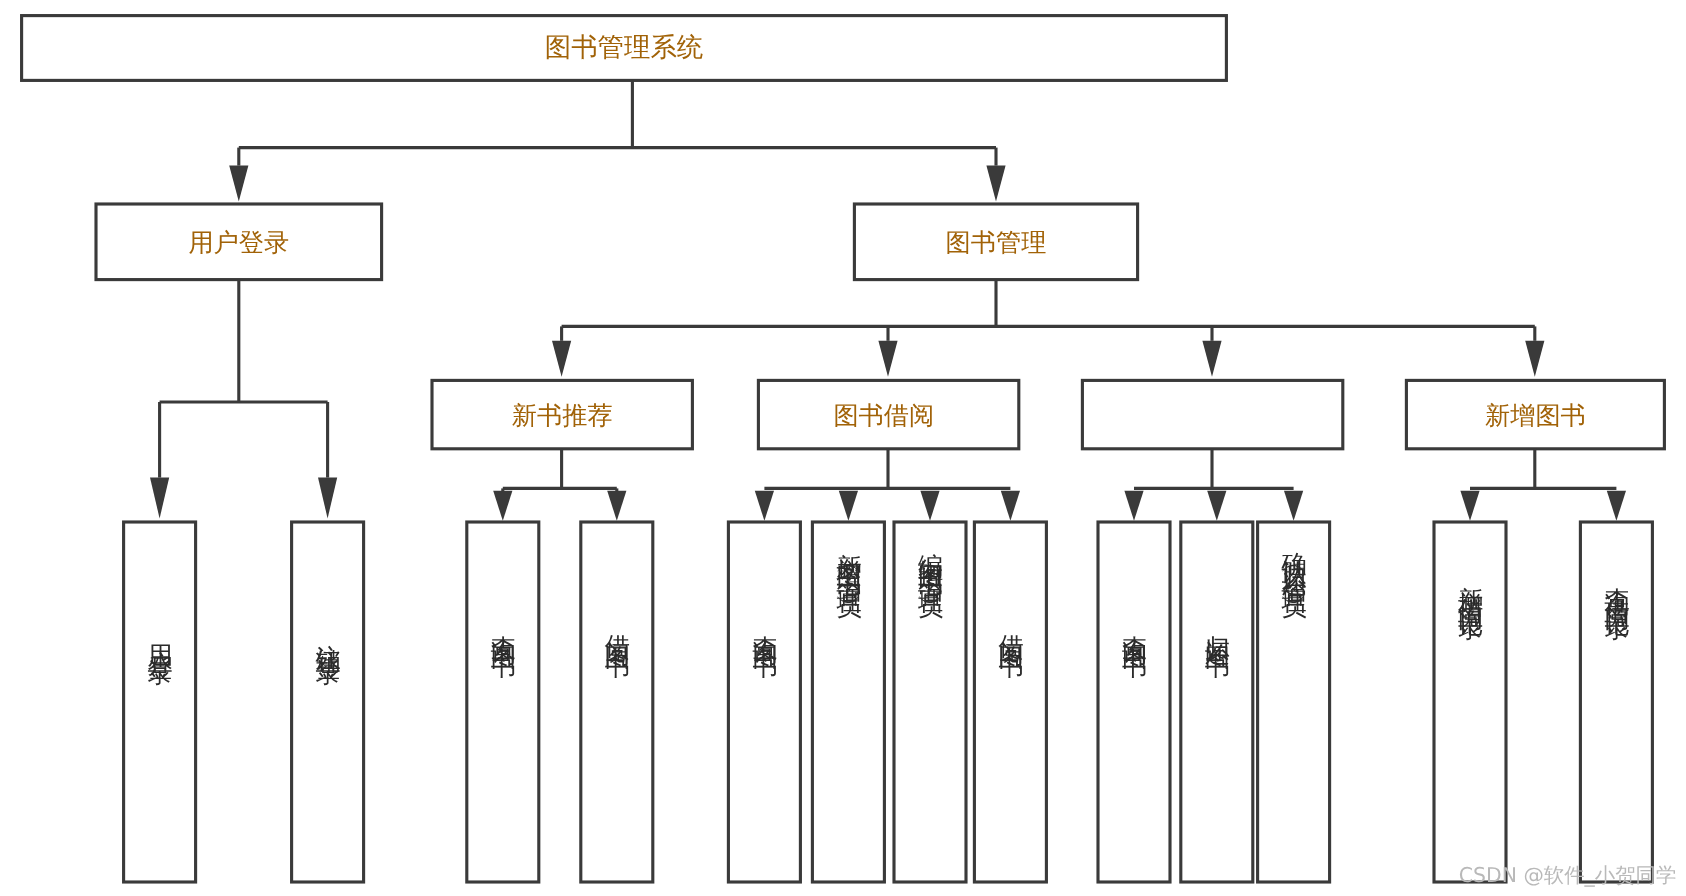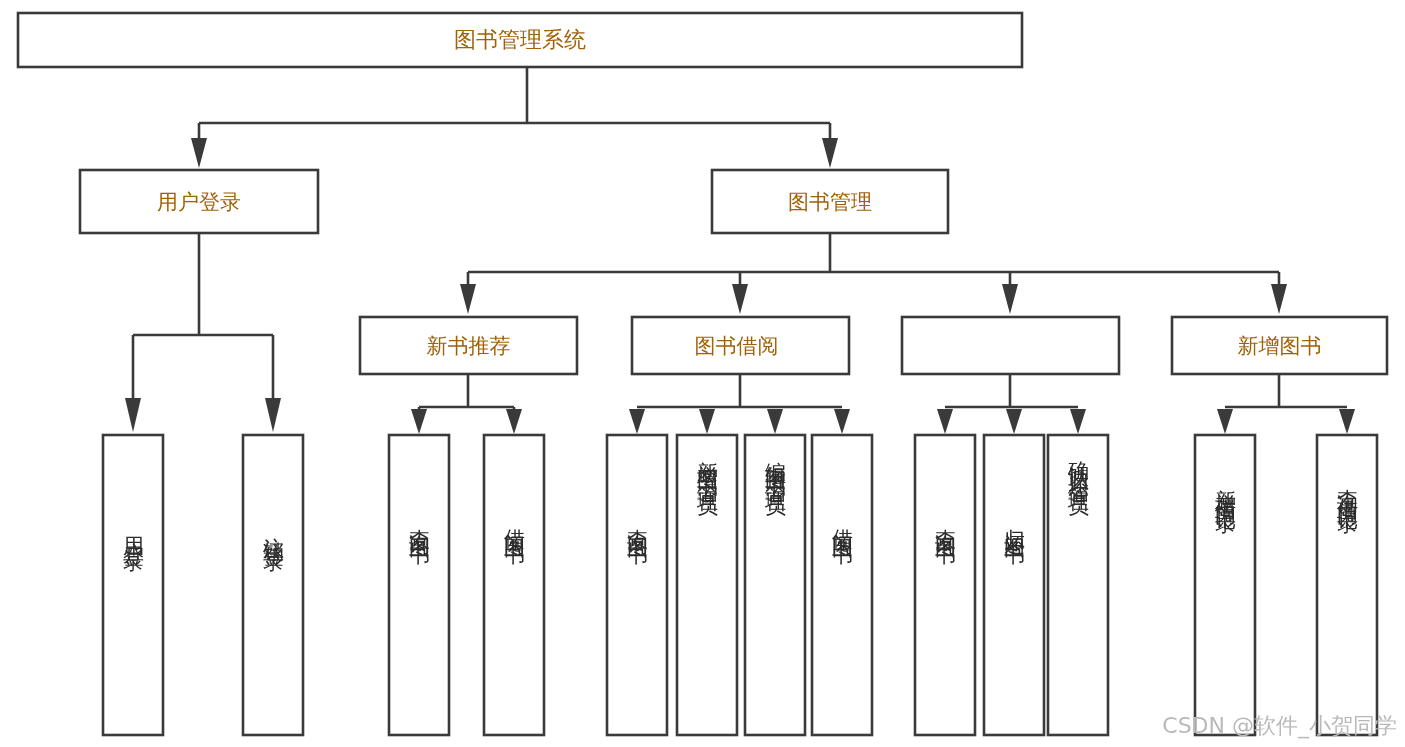--- a/index.html
+++ b/index.html
@@ -74,21 +74,21 @@
     white-space: nowrap;
   }
   .title-text {
     font-size: 22px;
   }
   .watermark {
     position: absolute;
     right: 8px;
     bottom: 6px;
     font-family: "DejaVu Sans", "Liberation Sans", sans-serif;
-    font-size: 22px;
+    font-size: 17px;
     color: #b9b9b9;
     white-space: nowrap;
     pointer-events: none;
   }
 </style>
 </head>
 <body>
 
 <div id="diagram-root">
 

